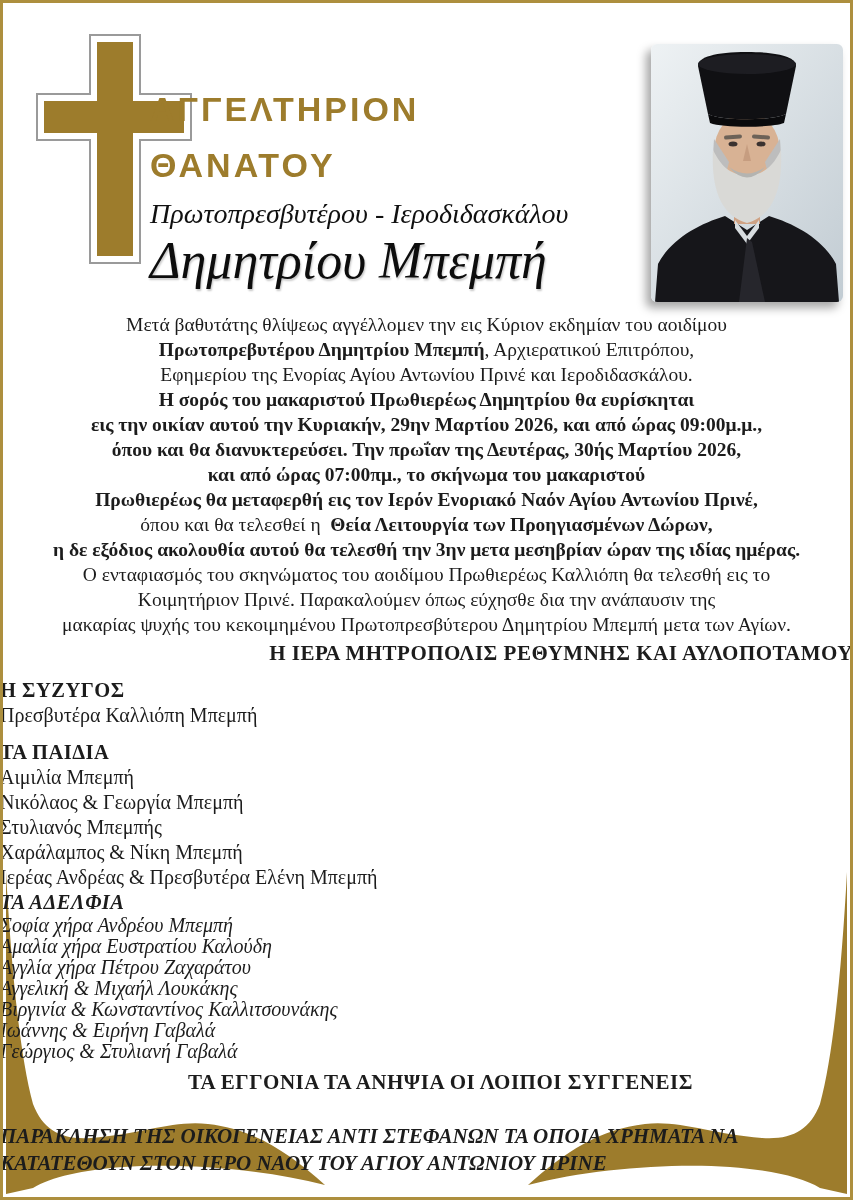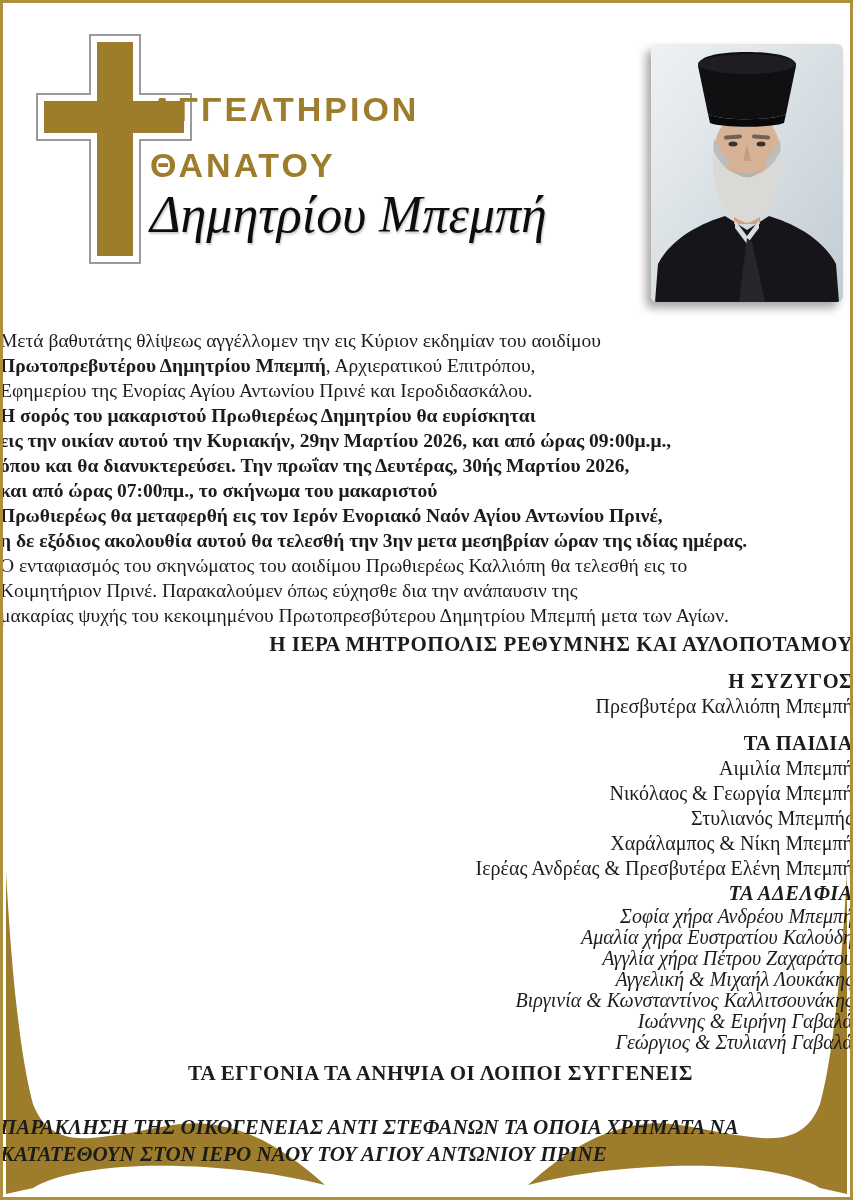--- a/index.html
+++ b/index.html
@@ -48,30 +48,30 @@
   }
   .photo{
     position:absolute;right:10px;top:44px;
     width:192px;height:258px;
     border-radius:6px;overflow:hidden;
     box-shadow:-5px 6px 10px rgba(0,0,0,0.35);
     z-index:3;
   }
   .photo svg{display:block;width:100%;height:100%;}
   
-  .announcement{margin-top:16px;position:relative;z-index:2;}
+  .announcement{text-align:center;position:relative;z-index:2;}
   .al{font-size:19.5px;line-height:25px;white-space:nowrap;}
   .b{font-weight:bold;}
   
   .metropolis{
     margin-top:4px;text-align:right;
     font-weight:bold;font-size:21px;line-height:25px;letter-spacing:0.5px;
     position:relative;z-index:2;
   }
-  .fam-section{margin-top:12px;text-align:right;position:relative;z-index:2;}
+  .fam-section{margin-top:12px;text-align:left;position:relative;z-index:2;}
   .fam-header{font-weight:bold;font-size:20.5px;line-height:25px;letter-spacing:0.5px;}
   .fam-name{font-size:20px;line-height:25px;}
   .sec-siblings{margin-top:0;font-style:italic;}
   .sec-siblings .fam-name{line-height:21px;}
   .closing-line{
     margin-top:8px;text-align:center;
     font-weight:bold;font-size:21px;line-height:25px;letter-spacing:0.5px;
     position:relative;z-index:2;padding-left:28px;
   }
   .request{margin-top:28px;text-align:left;position:relative;z-index:2;}
@@ -94,20 +94,21 @@
   <div class="cross-wrap">
     <svg viewBox="0 0 156 230" width="156" height="230" aria-hidden="true">
       <path d="M54,1 H104 V60 H155 V106 H104 V229 H54 V106 H1 V60 H54 Z" fill="#ffffff" stroke="#9a9a9a" stroke-width="2"></path>
       <path d="M61,8 H97 V67 H148 V99 H97 V222 H61 V99 H8 V67 H61 Z" fill="#9d7c2c"></path>
     </svg>
   </div>
 
   <div class="title-block">
     <div class="title-line">ΑΓΓΕΛΤΗΡΙΟΝ</div>
     <div class="title-line title-line2">ΘΑΝΑΤΟΥ</div>
+    <div class="subtitle">Πρωτοπρεσβυτέρου - Ιεροδιδασκάλου</div>
     <div class="deceased-name">Δημητρίου  Μπεμπή</div>
   </div>
 
   <div class="photo">
     <svg viewBox="0 0 192 258" aria-hidden="true">
       <defs>
         <linearGradient id="pbg" x1="0" y1="0" x2="1" y2="1">
           <stop offset="0" stop-color="#eef2f4"></stop>
           <stop offset="1" stop-color="#c2ccd3"></stop>
         </linearGradient>
@@ -143,20 +144,21 @@
 
 <div class="announcement">
   <div class="al">Μετά βαθυτάτης θλίψεως αγγέλλομεν την εις Κύριον εκδημίαν του αοιδίμου</div>
   <div class="al"><span class="b">Πρωτοπρεβυτέρου Δημητρίου Μπεμπή</span><span>, Αρχιερατικού Επιτρόπου,</span></div>
   <div class="al">Εφημερίου της Ενορίας Αγίου Αντωνίου Πρινέ και Ιεροδιδασκάλου.</div>
   <div class="al b">Η σορός του μακαριστού Πρωθιερέως Δημητρίου θα ευρίσκηται</div>
   <div class="al b">εις την οικίαν αυτού την Κυριακήν, 29ην Μαρτίου 2026, και από ώρας 09:00μ.μ.,</div>
   <div class="al b">όπου και θα διανυκτερεύσει. Την πρωΐαν της Δευτέρας, 30ής Μαρτίου 2026,</div>
   <div class="al b">και από ώρας 07:00πμ., το σκήνωμα του μακαριστού</div>
   <div class="al b">Πρωθιερέως θα μεταφερθή εις τον Ιερόν Ενοριακό Ναόν Αγίου Αντωνίου Πρινέ,</div>
+  <div class="al"><span>όπου και θα τελεσθεί η </span><span>&nbsp;</span><span class="b">Θεία Λειτουργία των Προηγιασμένων Δώρων,</span></div>
   <div class="al b">η δε εξόδιος ακολουθία αυτού θα τελεσθή την 3ην μετα μεσηβρίαν ώραν της ιδίας ημέρας.</div>
   <div class="al">Ο ενταφιασμός του σκηνώματος του αοιδίμου Πρωθιερέως Καλλιόπη θα τελεσθή εις το</div>
   <div class="al">Κοιμητήριον Πρινέ. Παρακαλούμεν  όπως εύχησθε δια την ανάπαυσιν της</div>
   <div class="al">μακαρίας ψυχής του κεκοιμημένου  Πρωτοπρεσβύτερου Δημητρίου Μπεμπή μετα των Αγίων.</div>
 </div>
 
 <div class="metropolis">Η ΙΕΡΑ ΜΗΤΡΟΠΟΛΙΣ ΡΕΘΥΜΝΗΣ ΚΑΙ ΑΥΛΟΠΟΤΑΜΟΥ</div>
 
 <div class="fam-section sec-wife">
   <div class="fam-header">Η ΣΥΖΥΓΟΣ</div>

